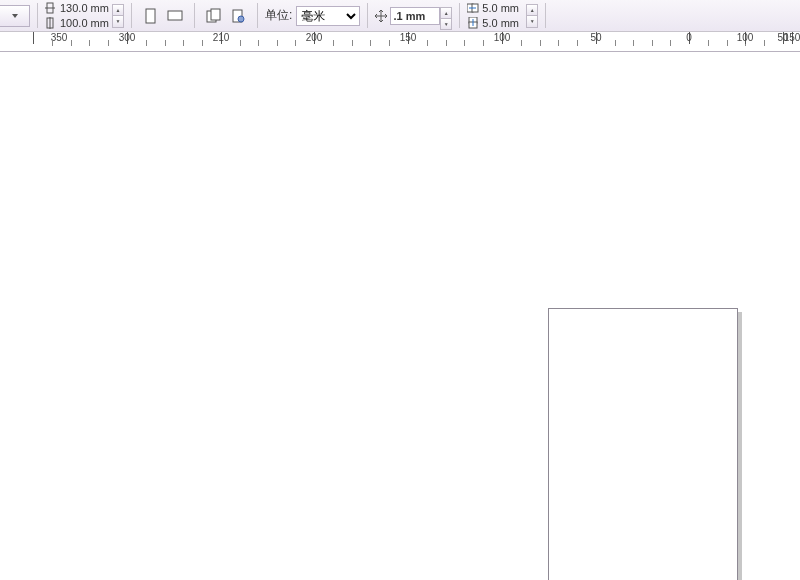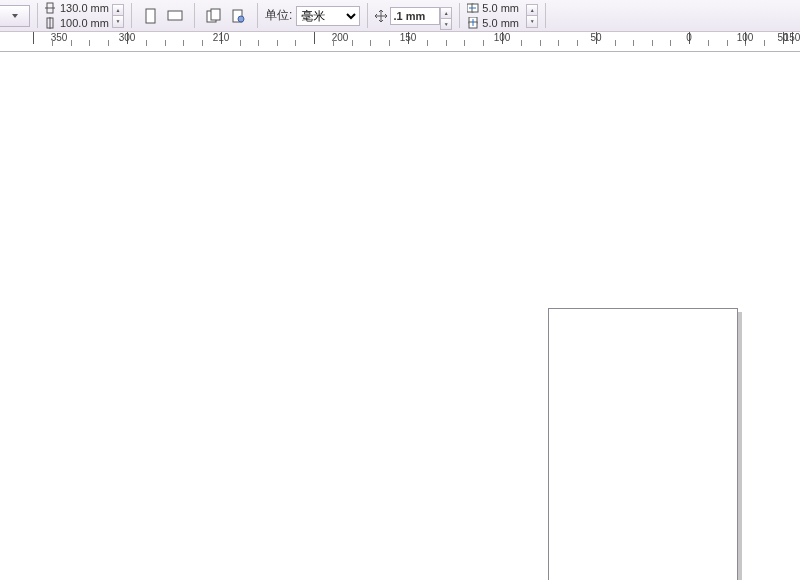--- a/index.html
+++ b/index.html
@@ -206,21 +206,21 @@
 
 <div class="ruler">
   <div class="ticks">
       <div class="tick major" style="left: 33px;"></div>
       <div class="tick-label" style="left: 31px; margin-left: 28px;">350</div>
       <div class="tick major" style="left: 127px;"></div>
       <div class="tick-label" style="left: 127px;">300</div>
       <div class="tick major" style="left: 221px;"></div>
       <div class="tick-label" style="left: 221px;">210</div>
       <div class="tick major" style="left: 314px;"></div>
-      <div class="tick-label" style="left: 314px; margin-left: 26px;">200</div>
+      <div class="tick-label" style="left: 314px;">200</div>
       <div class="tick major" style="left: 408px;"></div>
       <div class="tick-label" style="left: 408px;">150</div>
       <div class="tick major" style="left: 502px;"></div>
       <div class="tick-label" style="left: 502px;">100</div>
       <div class="tick major" style="left: 596px;"></div>
       <div class="tick-label" style="left: 596px;">50</div>
       <div class="tick major" style="left: 689px;"></div>
       <div class="tick-label" style="left: 689px;">0</div>
       <div class="tick major" style="left: 783px;"></div>
       <div class="tick-label" style="left: 783px;">50</div>

